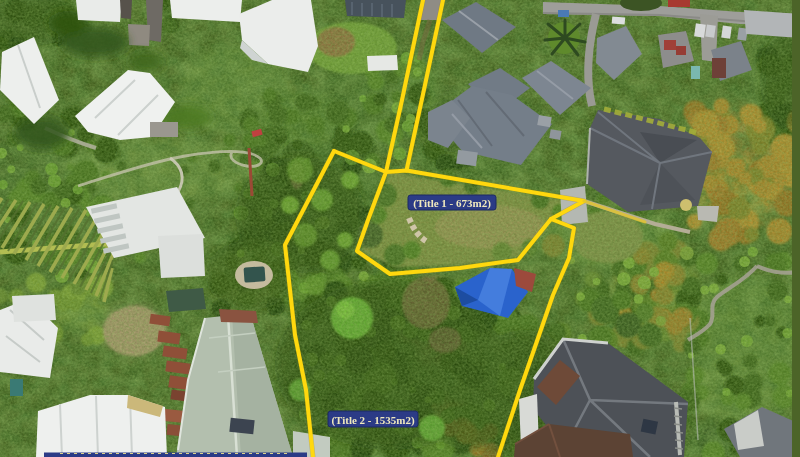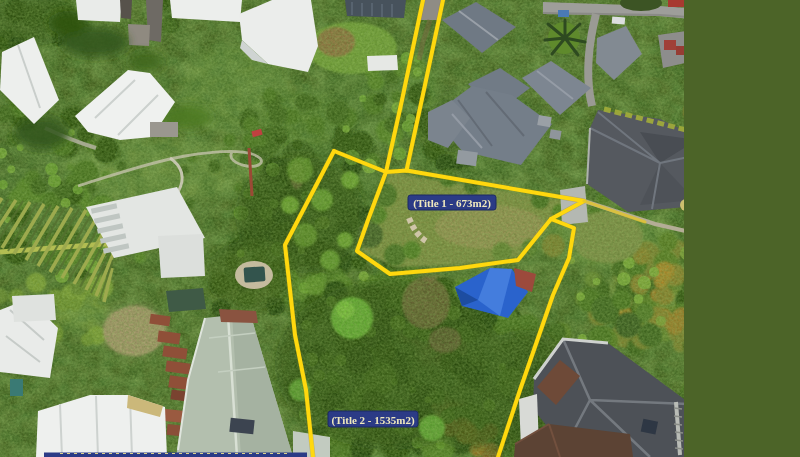--- a/index.html
+++ b/index.html
@@ -1,16 +1,16 @@
 <!DOCTYPE html>
 <html><head>
 <meta charset="utf-8">
 <style>
 html,body{margin:0;padding:0;background:#4c6428;}
-#stage{width:684px;height:457px;overflow:hidden;position:relative;font-family:"Liberation Sans",sans-serif;}
+#stage{width:792px;height:457px;overflow:hidden;position:relative;font-family:"Liberation Sans",sans-serif;}
 </style>
 </head>
 <body>
 <div id="stage">
 <svg width="800" height="457" viewBox="0 0 800 457">
 <defs>
 <filter id="soft" x="-30%" y="-30%" width="160%" height="160%">
           <feGaussianBlur stdDeviation="4"></feGaussianBlur>
         </filter>
 <filter id="soft2" x="-30%" y="-30%" width="160%" height="160%">

